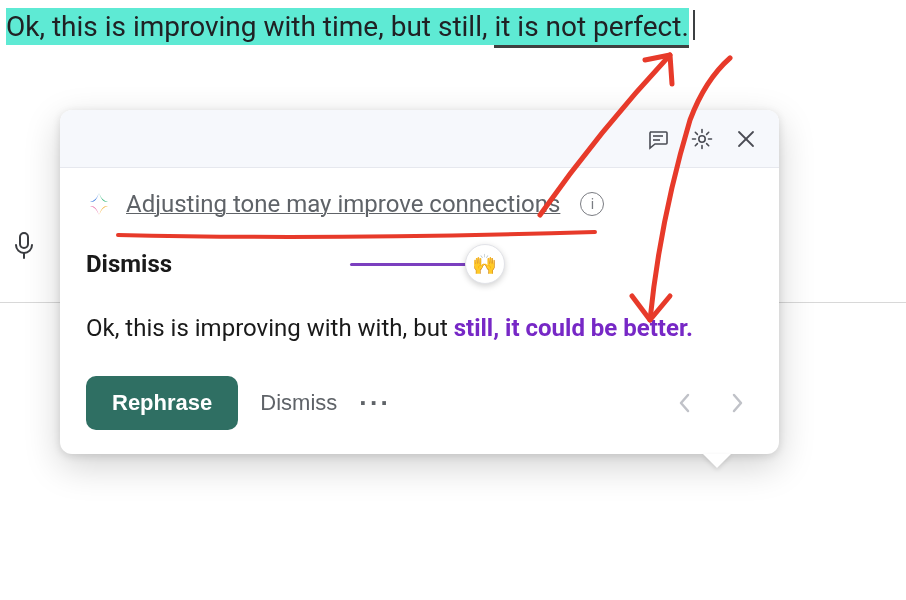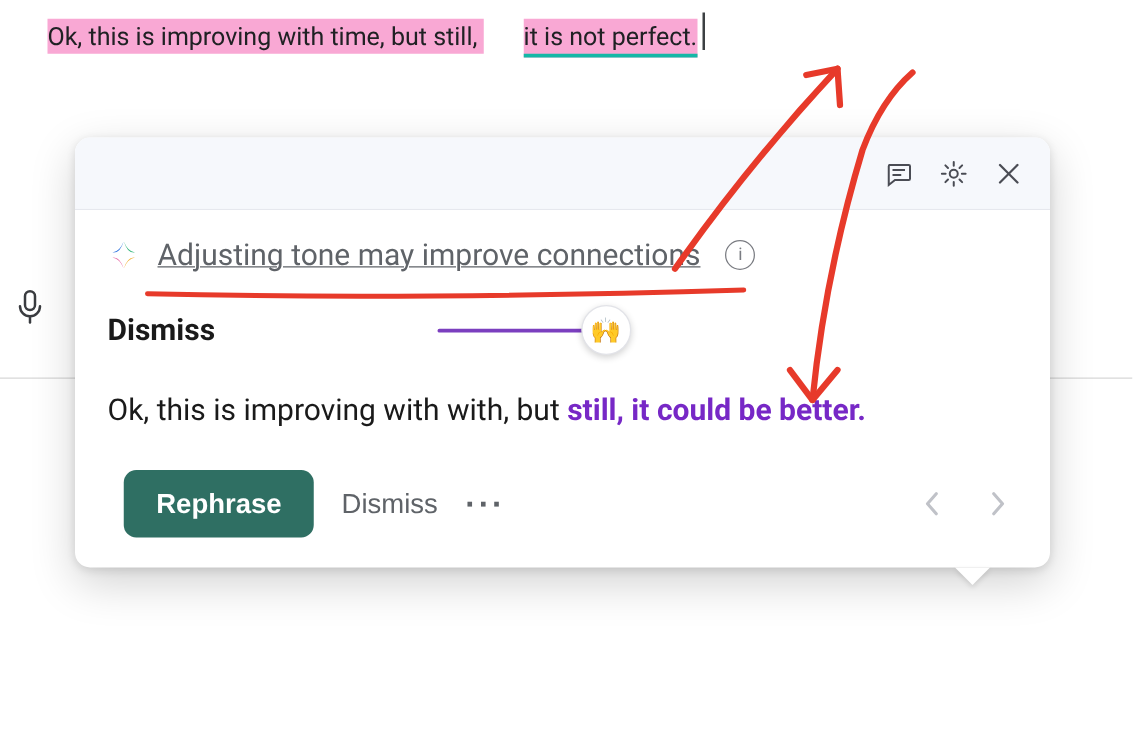--- a/index.html
+++ b/index.html
@@ -12,28 +12,27 @@
       overflow: hidden;
     }
     .editor-line {
       position: absolute;
       top: 6px;
       left: 6px;
       right: 6px;
       padding: 4px 0;
     }
     .editor-highlight {
-      background: #f9a8d4;
-      font-size: 20px;
+      background: #5eead4;
+      font-size: 28px;
       color: #202124;
       padding: 2px 0;
-      margin-left: 32px;
     }
     .editor-underline {
-      border-bottom: 3px solid #14b8a6;
+      border-bottom: 3px solid #404040;
     }
     .cursor {
       display: inline-block;
       width: 2px;
       height: 30px;
       background: #3c4043;
       vertical-align: text-bottom;
       margin-left: 4px;
     }
     .mic-area {
@@ -57,21 +56,21 @@
       right: 0;
       top: 302px;
       height: 1px;
       background: #d8d8d8;
     }
 
     .popup {
       position: absolute;
       left: 60px;
       top: 110px;
-      width: 780px;
+      width: 719px;
       background: #fff;
       border-radius: 12px;
       box-shadow: 0 12px 36px rgba(0,0,0,0.18), 0 2px 8px rgba(0,0,0,0.12);
       overflow: visible;
     }
     .popup::after {
       content: "";
       position: absolute;
       bottom: -14px;
       right: 48px;
@@ -191,21 +190,20 @@
     .suggestion .changed {
       color: #7728c6;
       font-weight: 700;
       margin-top: 20px;
     }
 
     .actions-row {
       display: flex;
       align-items: center;
       gap: 22px;
-      margin-left: 13px;
     }
     .btn-primary {
       background: #2f6f63;
       color: #fff;
       font-weight: 700;
       font-size: 22px;
       padding: 14px 26px;
       border: none;
       border-radius: 10px;
       cursor: pointer;

